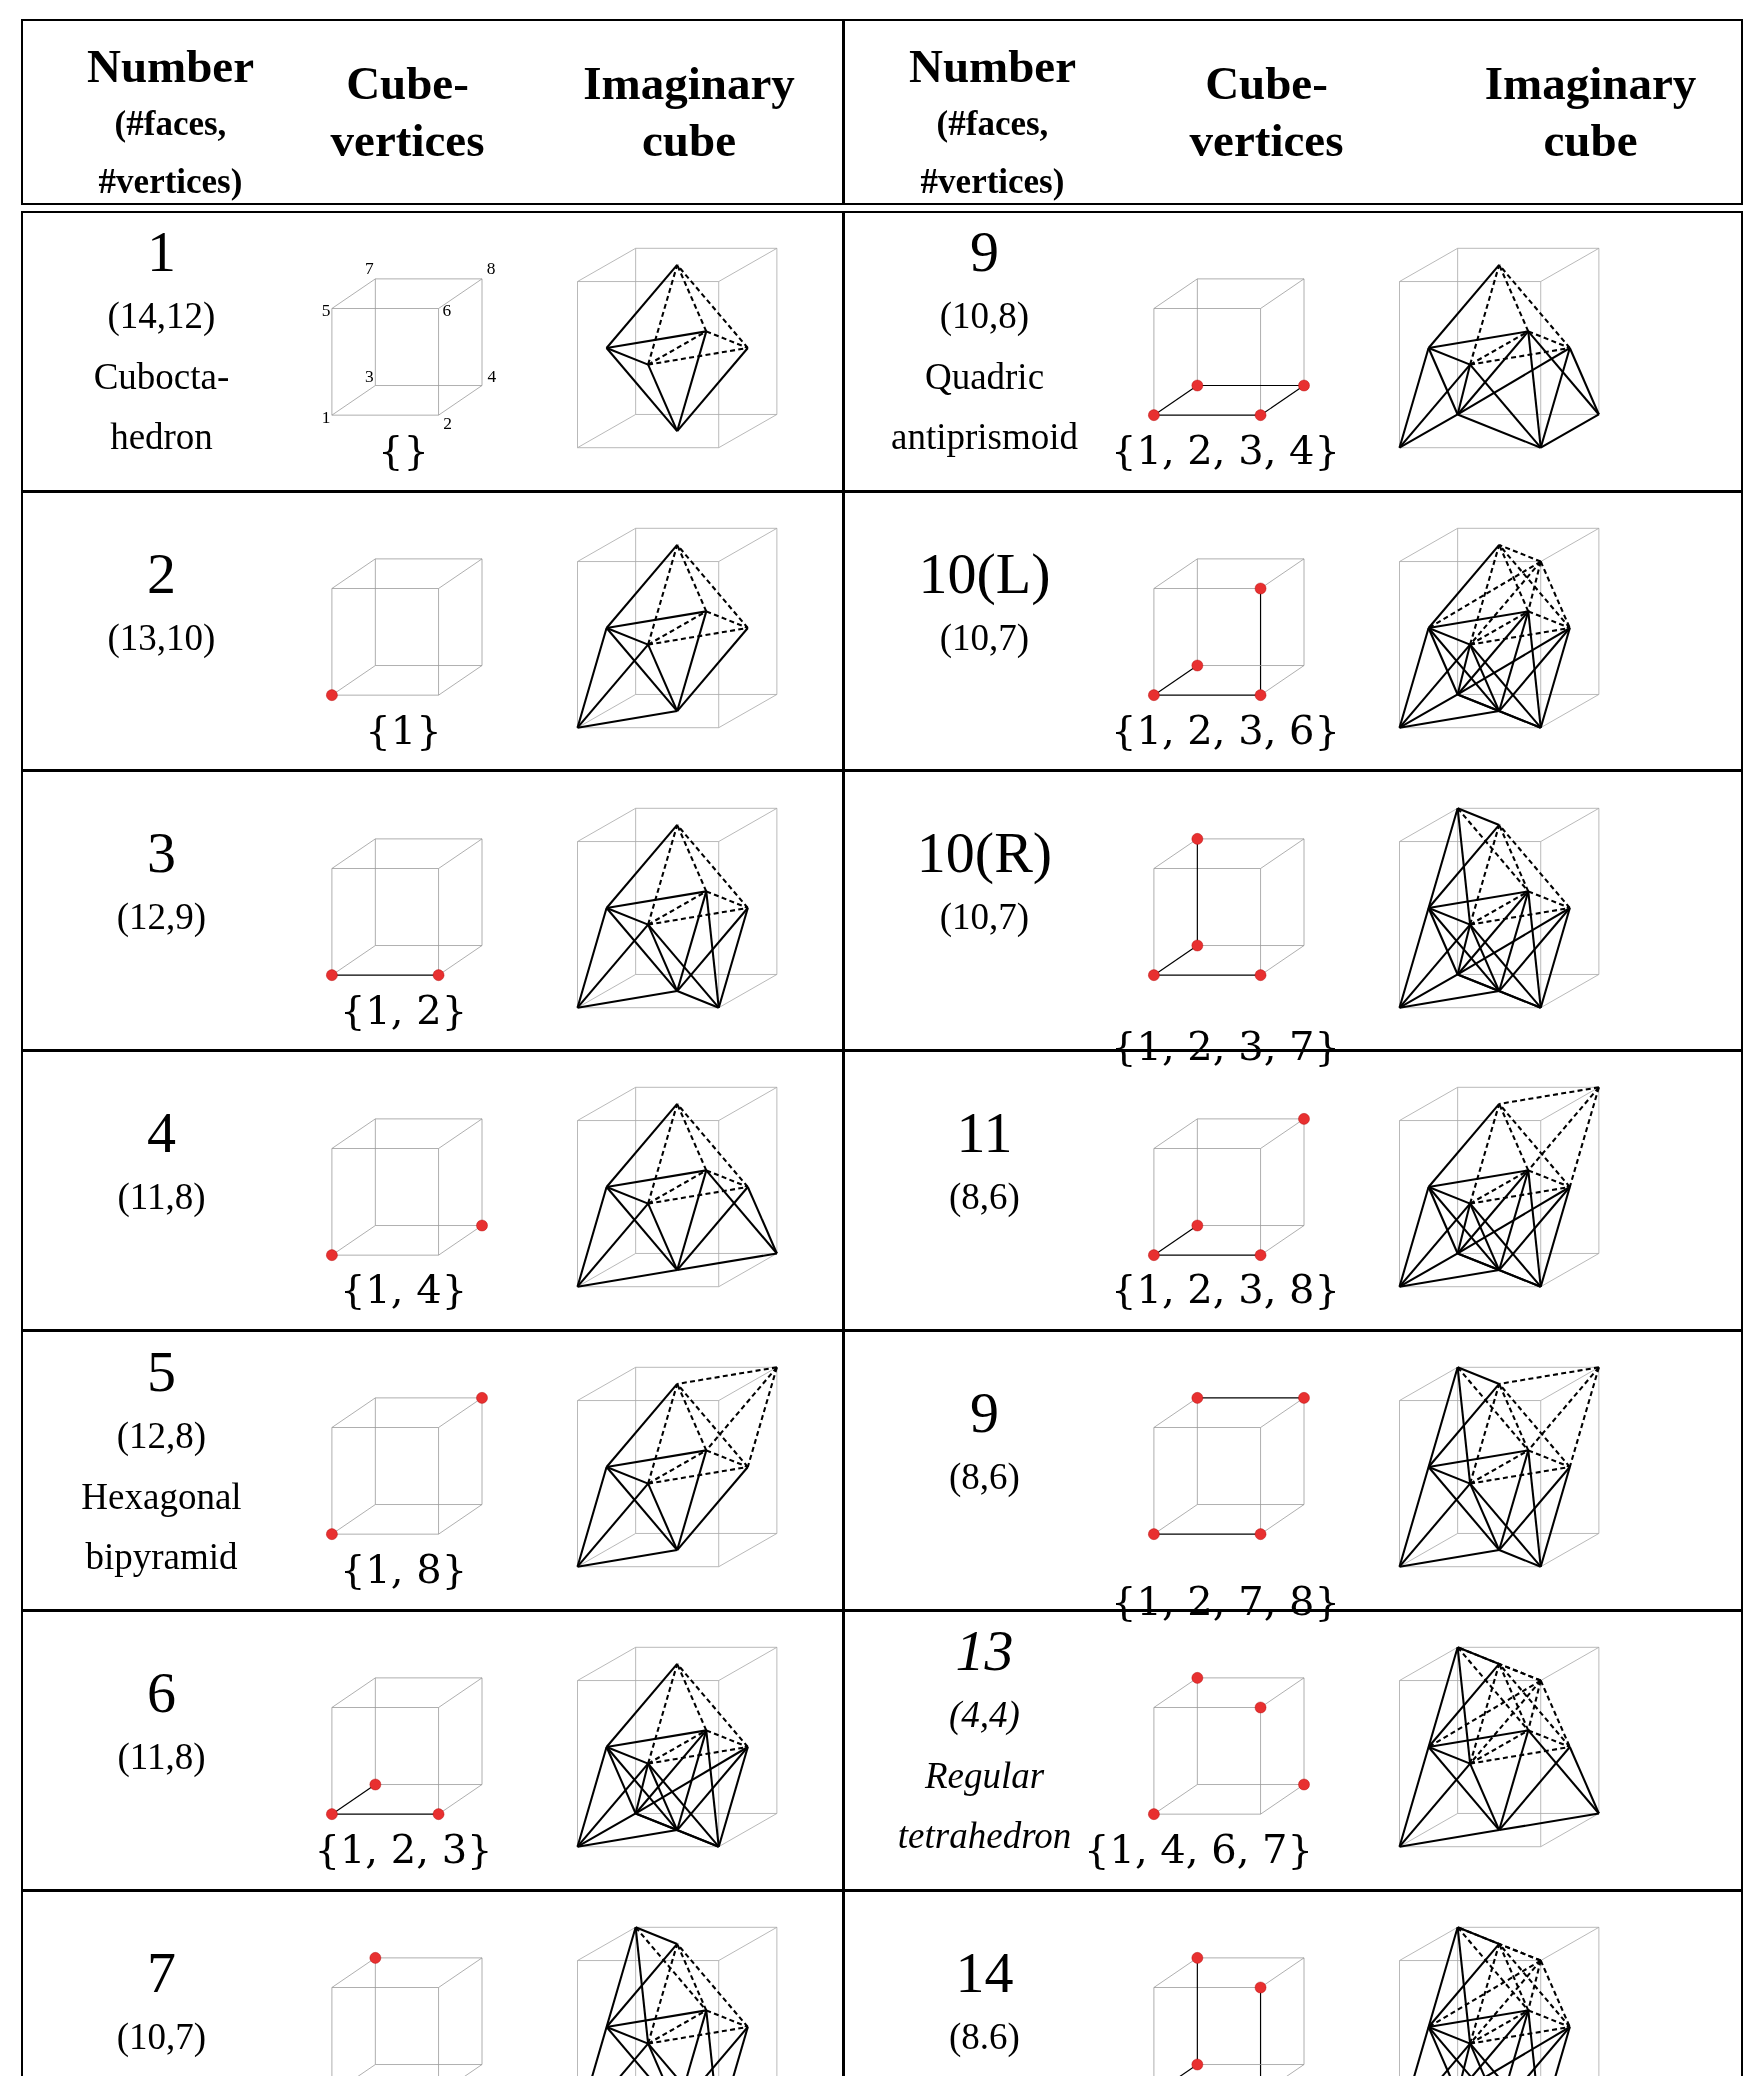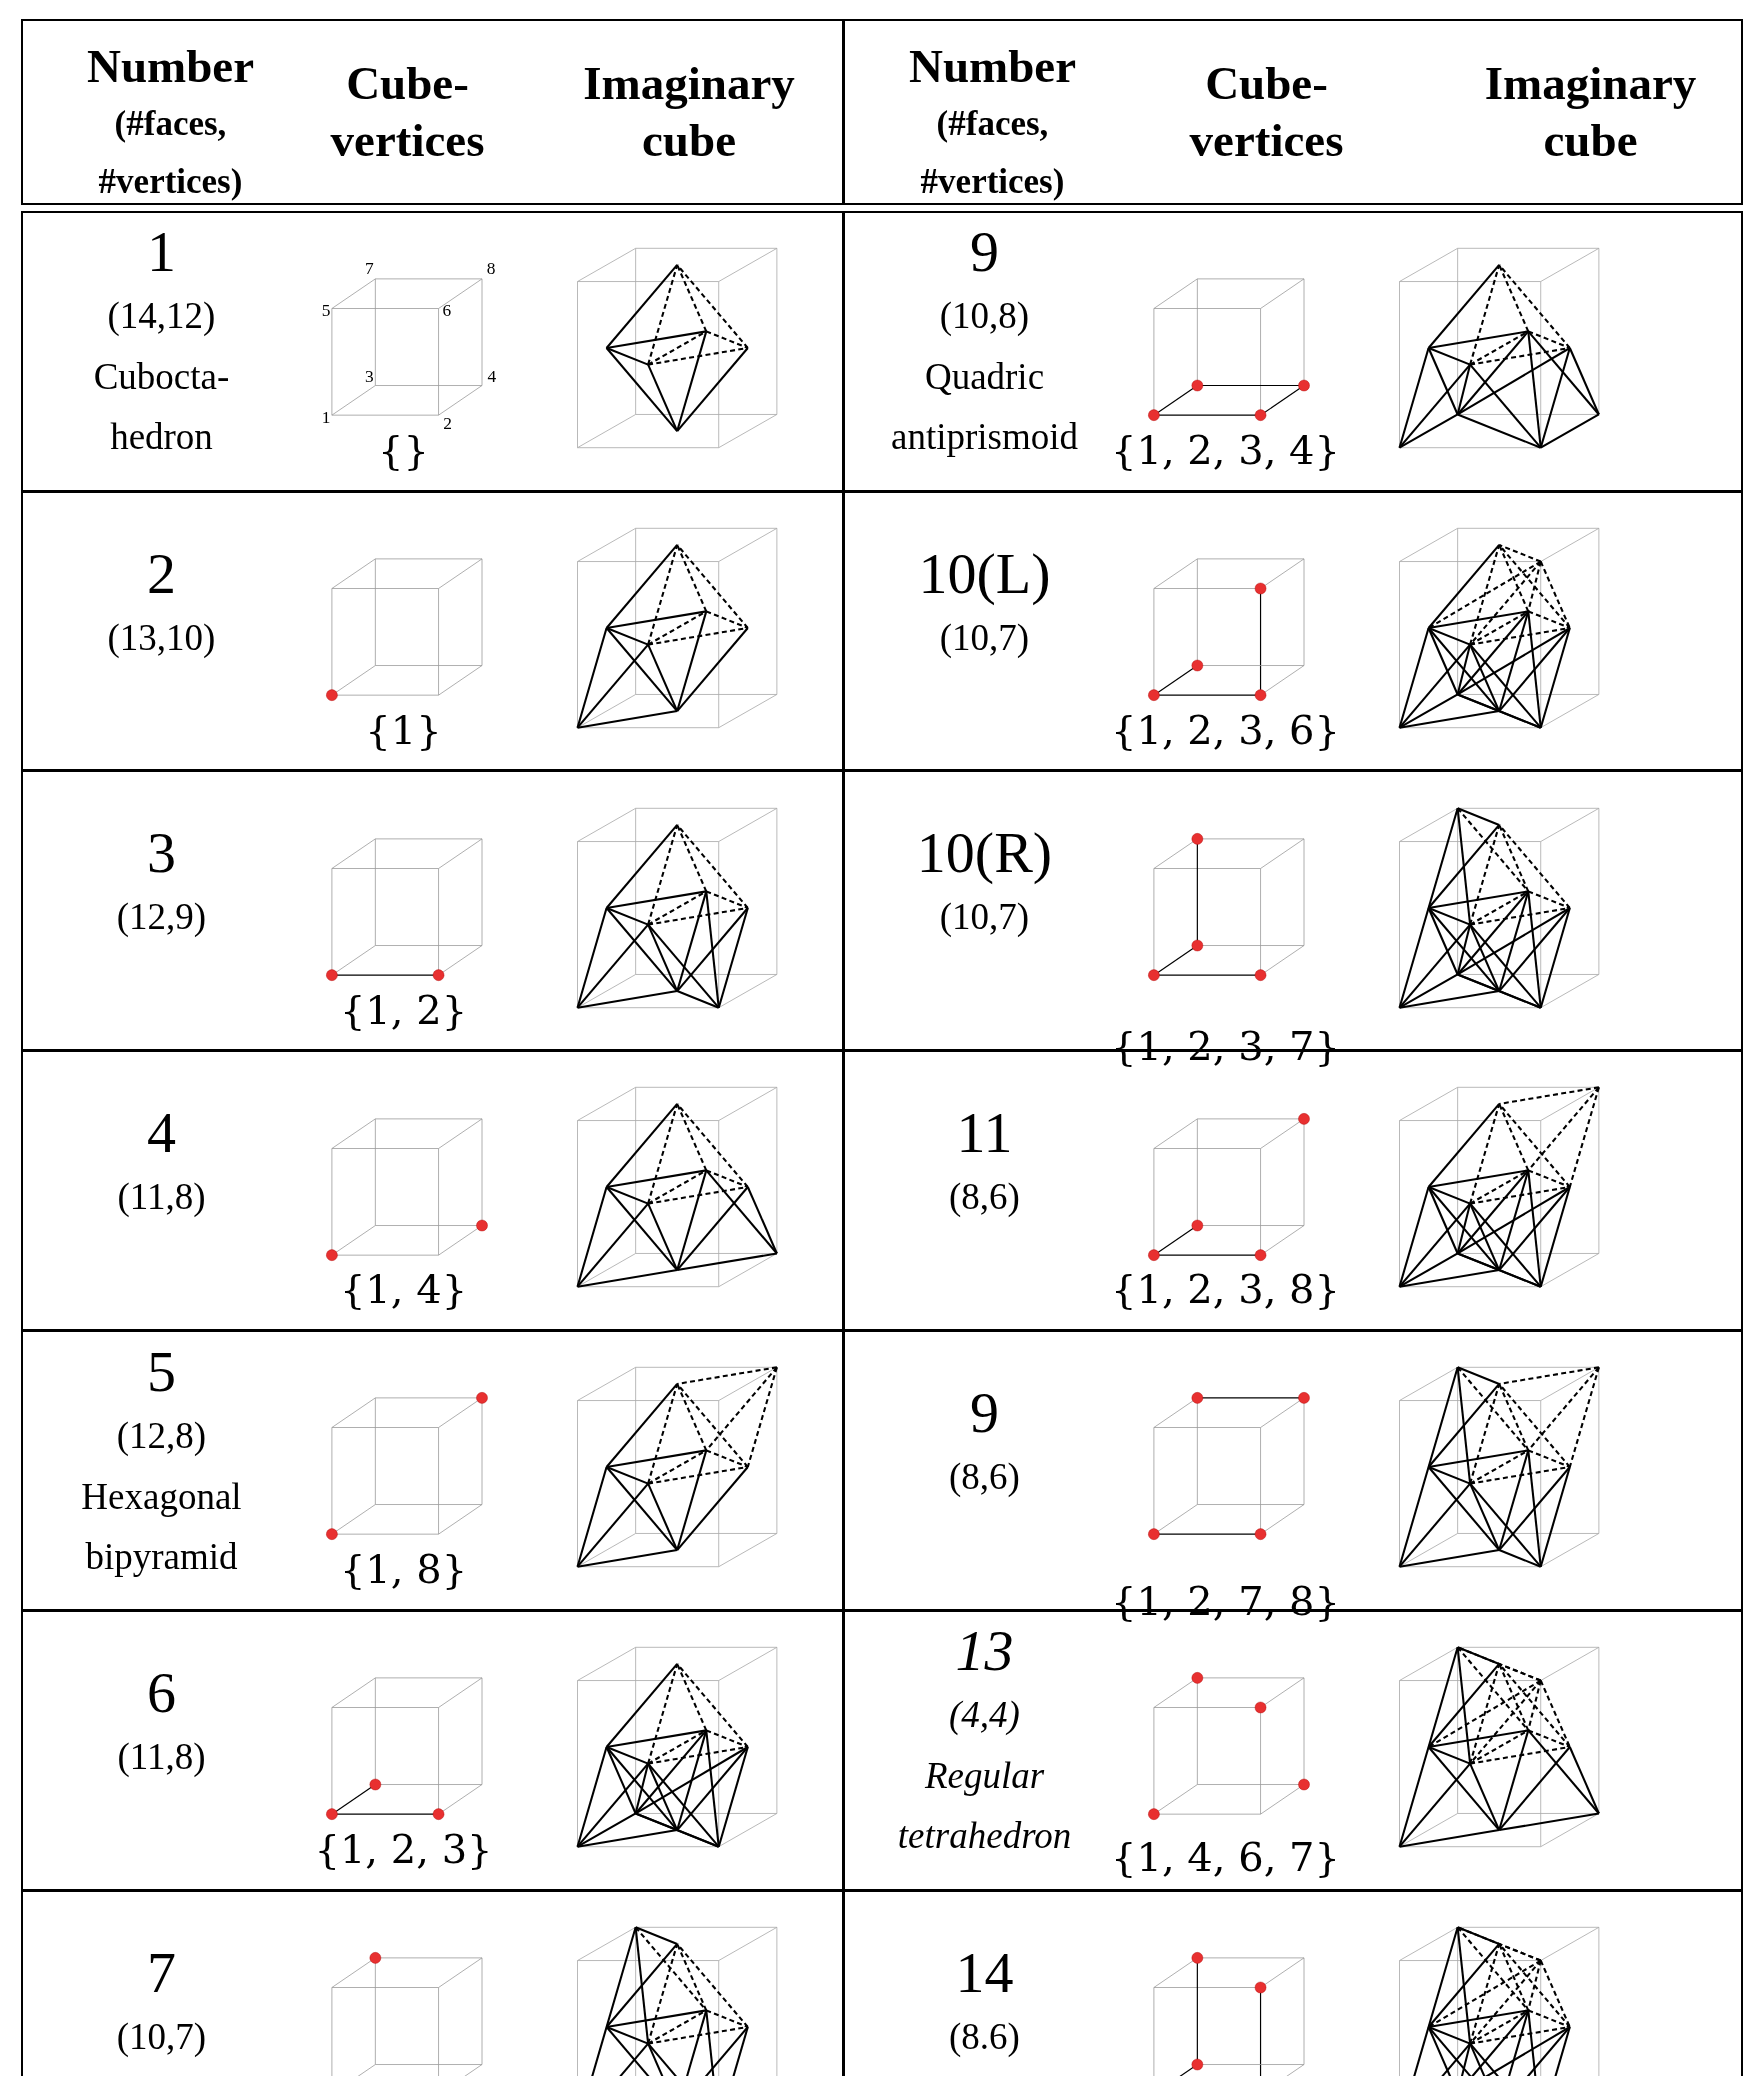--- a/index.html
+++ b/index.html
@@ -739,21 +739,21 @@
       <line x1="110" y1="-75" x2="110" y2="195" stroke="#999" stroke-width="2"></line>
       <line x1="0" y1="270" x2="110" y2="195" stroke="#999" stroke-width="2"></line>
       <line x1="270" y1="270" x2="380" y2="195" stroke="#999" stroke-width="2"></line>
       <line x1="0" y1="0" x2="110" y2="-75" stroke="#999" stroke-width="2"></line>
       <line x1="270" y1="0" x2="380" y2="-75" stroke="#999" stroke-width="2"></line>
       <ellipse cx="0" cy="270" rx="14" ry="14" fill="#e83030" stroke="#a00" stroke-width="1"></ellipse>
       <ellipse cx="380" cy="195" rx="14" ry="14" fill="#e83030" stroke="#a00" stroke-width="1"></ellipse>
       <ellipse cx="270" cy="0" rx="14" ry="14" fill="#e83030" stroke="#a00" stroke-width="1"></ellipse>
       <ellipse cx="110" cy="-75" rx="14" ry="14" fill="#e83030" stroke="#a00" stroke-width="1"></ellipse>
     </svg>
-    <div class="setlbl" style="left: 1109px; top: 1826px; width: 233px; margin-top: 8px;">{1, 4, 6, 7}</div>
+    <div class="setlbl" style="left: 1082px; top: 1826px; width: 233px;">{1, 4, 6, 7}</div>
     <svg width="233" height="216" viewBox="-20 -20 560 520" style="left: 1391px; top: 1639px;">
       <line x1="0" y1="480" x2="340" y2="480" stroke="#aaa" stroke-width="2"></line>
       <line x1="340" y1="480" x2="340" y2="80" stroke="#aaa" stroke-width="2"></line>
       <line x1="340" y1="80" x2="0" y2="80" stroke="#aaa" stroke-width="2"></line>
       <line x1="0" y1="80" x2="0" y2="480" stroke="#aaa" stroke-width="2"></line>
       <line x1="140" y1="400" x2="480" y2="400" stroke="#aaa" stroke-width="2"></line>
       <line x1="480" y1="400" x2="480" y2="0" stroke="#aaa" stroke-width="2"></line>
       <line x1="480" y1="0" x2="140" y2="0" stroke="#aaa" stroke-width="2"></line>
       <line x1="140" y1="0" x2="140" y2="400" stroke="#aaa" stroke-width="2"></line>
       <line x1="0" y1="480" x2="140" y2="400" stroke="#aaa" stroke-width="2"></line>

